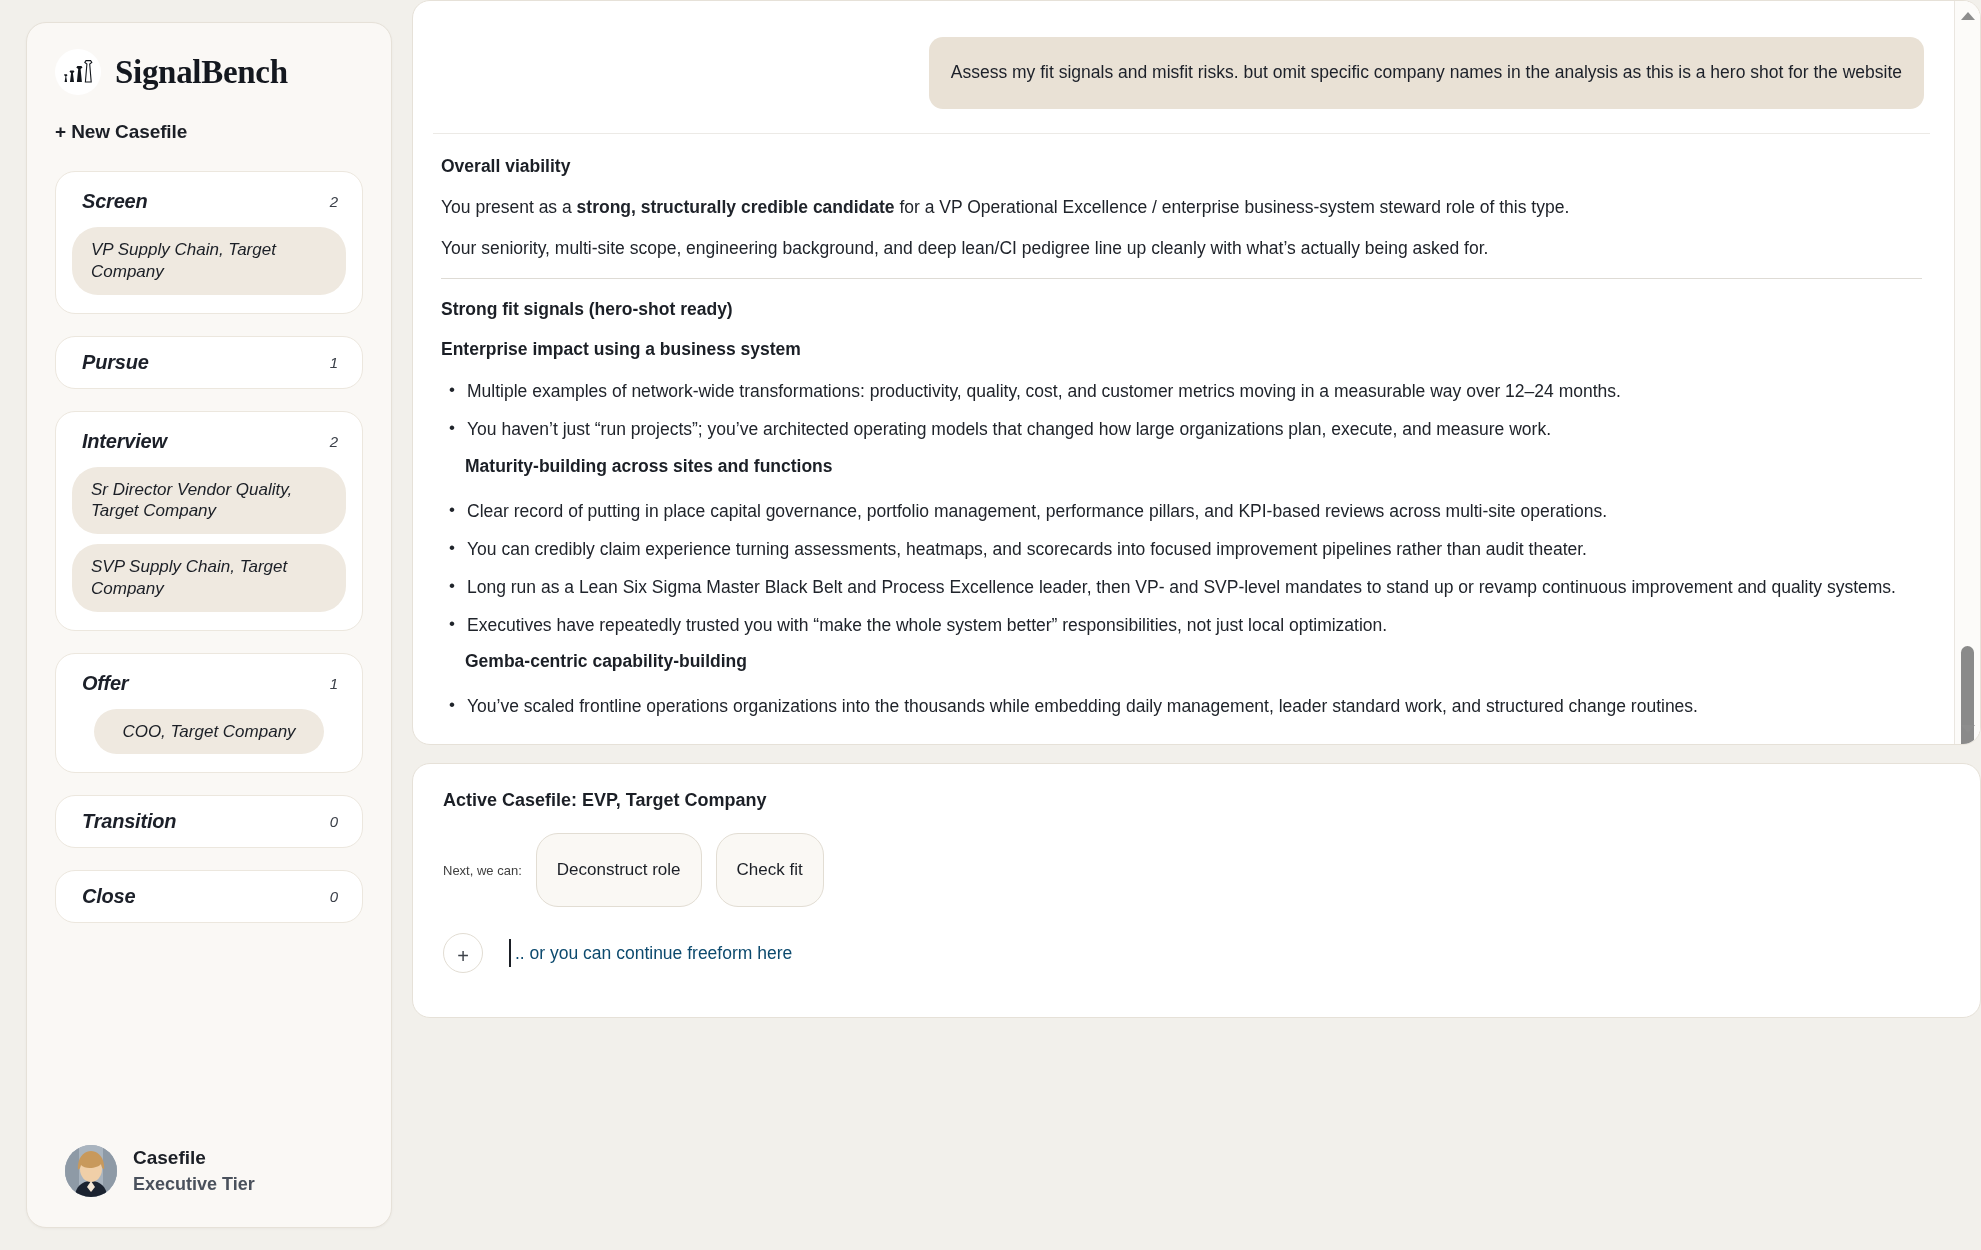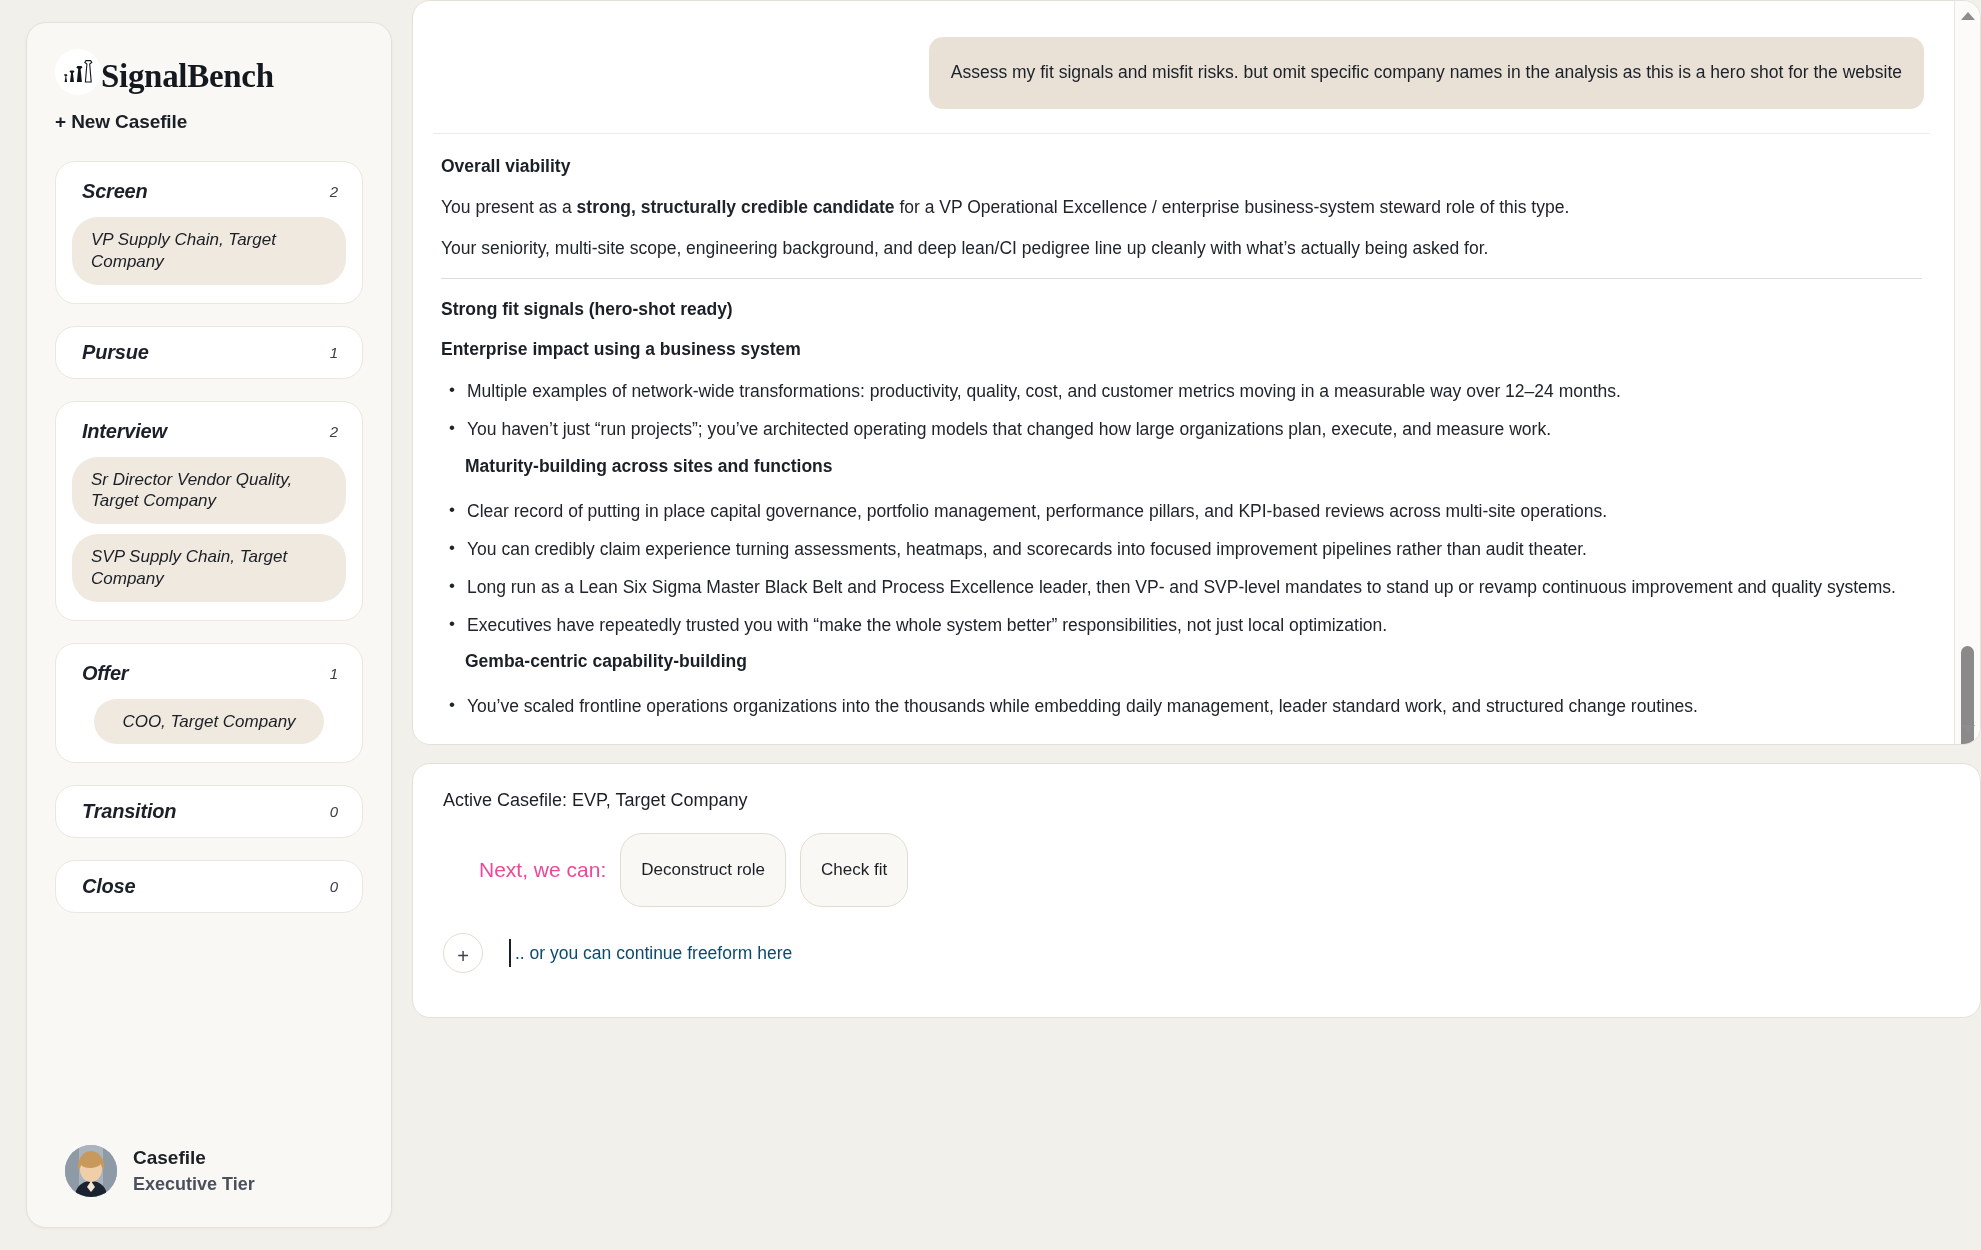--- a/index.html
+++ b/index.html
@@ -31,22 +31,23 @@
     padding: 26px 28px 20px 28px;
     display: flex;
     flex-direction: column;
     box-shadow: 0 1px 3px rgba(0,0,0,0.04);
     position: relative;
     z-index: 5;
   }
 
   .brand-row {
     display: flex;
-    align-items: flex-end;
-    margin-bottom: 16px;
+    align-items: center;
+    gap: 14px;
+    margin-bottom: 26px;
   }
   .brand-logo {
     width: 46px; height: 46px;
     border-radius: 50%;
     background: #ffffff;
     display: flex;
     align-items: center;
     justify-content: center;
     flex: 0 0 46px;
   }
@@ -280,34 +281,33 @@
   .composer {
     background: #ffffff;
     border: 1px solid #e6e1d8;
     border-radius: 18px;
     margin-top: 18px;
     padding: 26px 30px 26px 30px;
     flex: 0 0 auto;
   }
   .active-casefile {
     font-size: 18px;
-    font-weight: 400;
+    font-weight: 700;
     color: #1b1f26;
     margin-bottom: 22px;
   }
   .next-row {
     display: flex;
     align-items: center;
     gap: 14px;
     margin-bottom: 26px;
   }
   .next-label {
-    font-size: 21px;
-    color: #ec4899;
-    margin-left: 36px;
+    font-size: 13px;
+    color: #404040;
   }
   .chip {
     background: #faf8f4;
     border: 1px solid #e2ddd3;
     border-radius: 22px;
     padding: 26px 20px;
     font-size: 17px;
     color: #1b1f26;
     cursor: pointer;
     white-space: nowrap;

